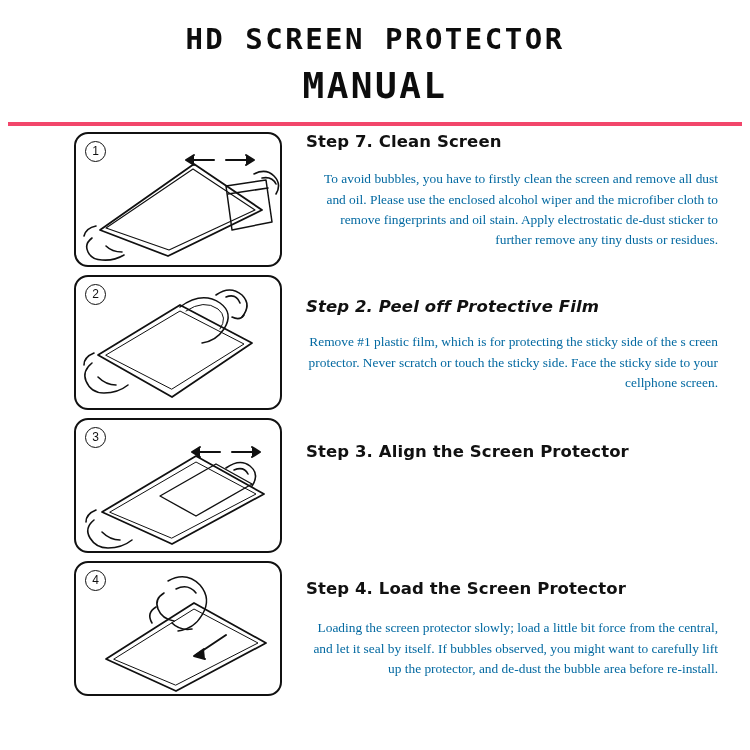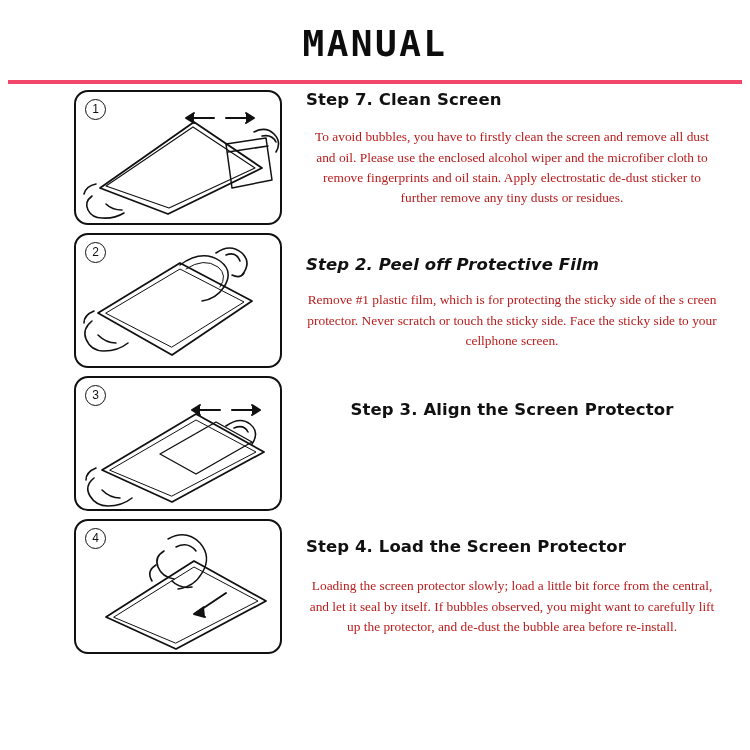--- a/index.html
+++ b/index.html
@@ -95,41 +95,42 @@
     font-weight: bold;
     font-size: 16.5px;
     color: #111111;
     margin: 0 0 14px 0;
     letter-spacing: 0.1px;
   }
   .step-body {
     font-family: "Liberation Serif", serif;
     font-size: 13.4px;
     line-height: 1.52;
-    color: #b91c1c;
+    color: #0369a1;
     margin: 0;
-    text-align: center;
+    text-align: right;
   }
 
   
   .step.s1 .text-col { padding-top: 0px; }
   .step.s1 .step-title { margin-bottom: 18px; }
   .step.s2 .text-col { padding-top: 22px; }
   .step.s2 .step-title { margin-bottom: 16px; font-style: italic; }
   .step.s3 .text-col { padding-top: 24px; }
-  .step.s3 .step-title { margin-bottom: 20px; text-align: center; }
+  .step.s3 .step-title { margin-bottom: 20px; }
   .step.s4 .text-col { padding-top: 18px; }
   .step.s4 .step-title { margin-bottom: 20px; }
 </style>
 </head>
 <body>
 
 <div class="page">
 
   <div class="header">
+    <div class="title-line line1">HD SCREEN PROTECTOR</div>
     <div class="title-line line2">MANUAL</div>
   </div>
   <div class="rule" style="background: rgb(242, 70, 107);"></div>
 
   <div class="steps">
 
     <div class="step s1">
       <div class="illus">
         <div class="step-num">1</div>
         <svg width="208" height="135" viewBox="0 0 208 135">

